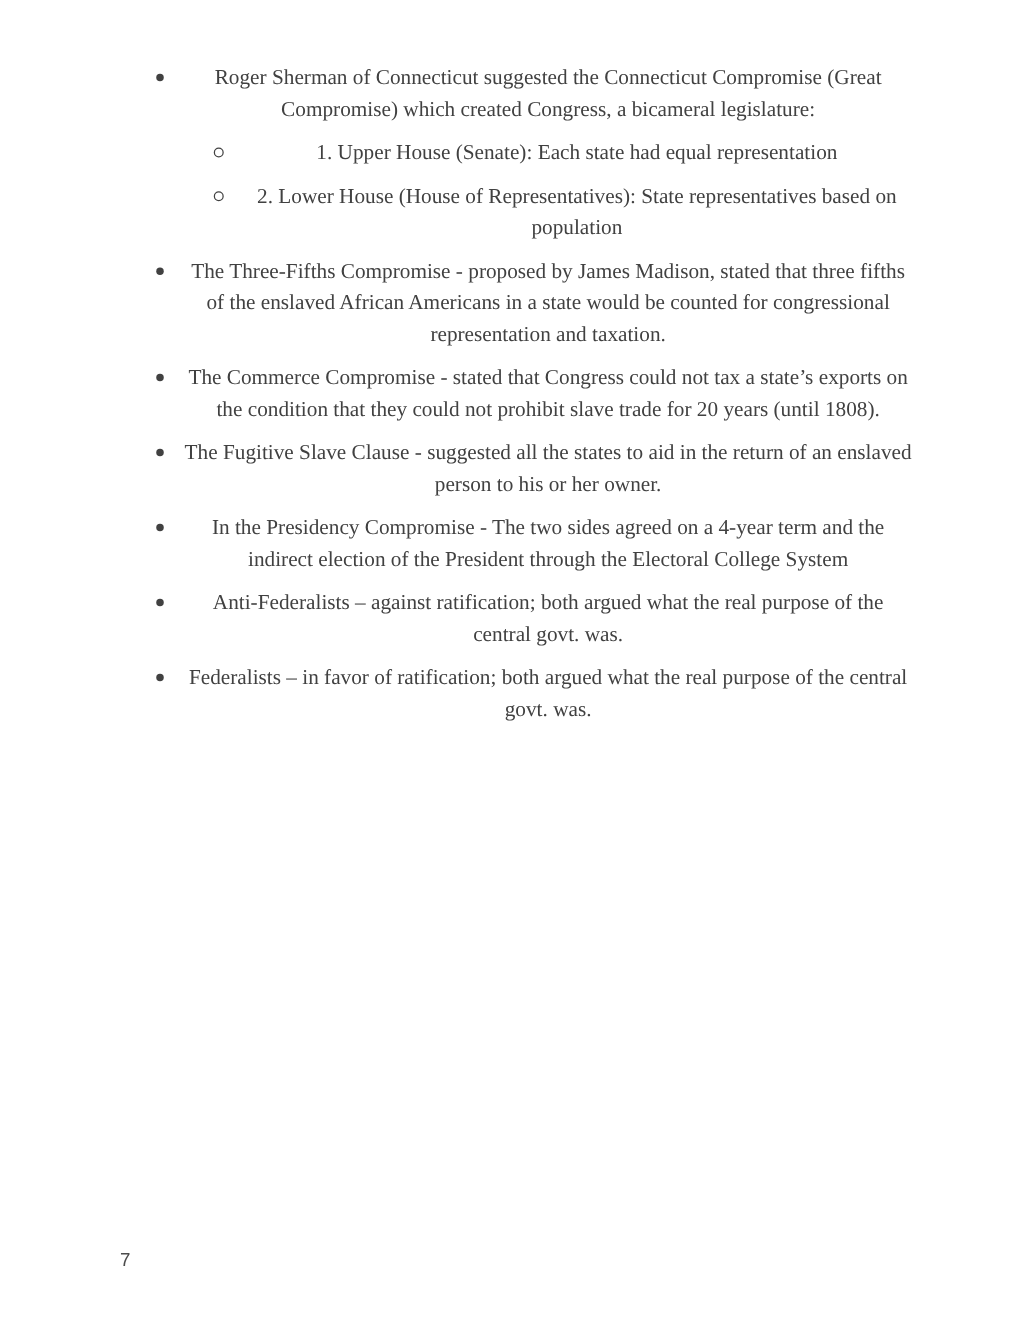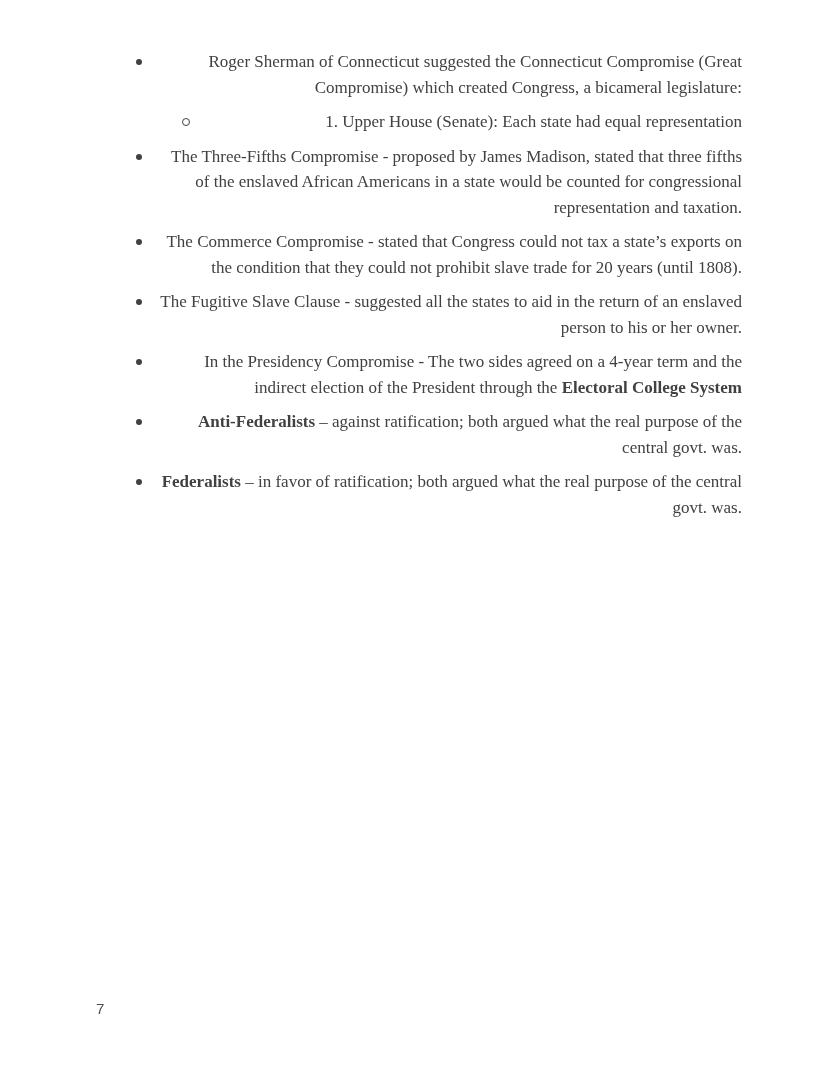--- a/index.html
+++ b/index.html
@@ -10,27 +10,27 @@
   .page {
     position: relative;
     width: 828px;
     height: 1071px;
     background: #ffffff;
     overflow: hidden;
   }
   .content {
     position: absolute;
     top: 49px;
-    left: 134px;
+    left: 123px;
     width: 608px;
     font-family: "Liberation Serif", serif;
     font-size: 17px;
     line-height: 25.5px;
     color: #414141;
-    text-align: right;
+    text-align: center;
   }
   .bullet {
     position: relative;
     padding-left: 23px;
     margin: 0 0 9px 0;
   }
   .bullet.level-2 {
     margin-left: 46px;
   }
   .marker {
@@ -47,38 +47,39 @@
   }
   .marker.circle {
     top: 9px;
     width: 6px;
     height: 6px;
     border-radius: 50%;
     border: 1.4px solid #414141;
     background: transparent;
   }
   .seg-bold {
-    font-weight: bold;
+    font-weight: normal;
   }
   .page-number {
     position: absolute;
     left: 96px;
     top: 1000px;
     font-family: "Liberation Sans", sans-serif;
     font-size: 15px;
     color: #4c4c4c;
   }
 </style>
 </head>
 <body>
 
 <div class="page">
   <div class="content" id="bullet-list">
       <div class="bullet level-1"><span class="marker dot"></span><span class="seg">Roger Sherman of Connecticut suggested the Connecticut Compromise (Great Compromise) which created Congress, a bicameral legislature:</span></div>
       <div class="bullet level-2"><span class="marker circle"></span><span class="seg">1. Upper House (Senate): Each state had equal representation</span></div>
+      <div class="bullet level-2"><span class="marker circle"></span><span class="seg">2. Lower House (House of Representatives): State representatives based on population</span></div>
       <div class="bullet level-1"><span class="marker dot"></span><span class="seg">The Three-Fifths Compromise - proposed by James Madison, stated that three fifths of the enslaved African Americans in a state would be counted for congressional representation and taxation.</span></div>
       <div class="bullet level-1"><span class="marker dot"></span><span class="seg">The Commerce Compromise - stated that Congress could not tax a state’s exports on the condition that they could not prohibit slave trade for 20 years (until 1808).</span></div>
       <div class="bullet level-1"><span class="marker dot"></span><span class="seg">The Fugitive Slave Clause - suggested all the states to aid in the return of an enslaved person to his or her owner.</span></div>
       <div class="bullet level-1"><span class="marker dot"></span><span class="seg">In the Presidency Compromise - The two sides agreed on a 4-year term and the indirect election of the President through the </span><span class="seg-bold">Electoral College System</span></div>
       <div class="bullet level-1"><span class="marker dot"></span><span class="seg-bold">Anti-Federalists</span><span class="seg"> – against ratification; both argued what the real purpose of the central govt. was.</span></div>
       <div class="bullet level-1"><span class="marker dot"></span><span class="seg-bold">Federalists</span><span class="seg"> – in favor of ratification; both argued what the real purpose of the central govt. was.</span></div>
     </div>
   <div class="page-number">7</div>
 </div>
 

